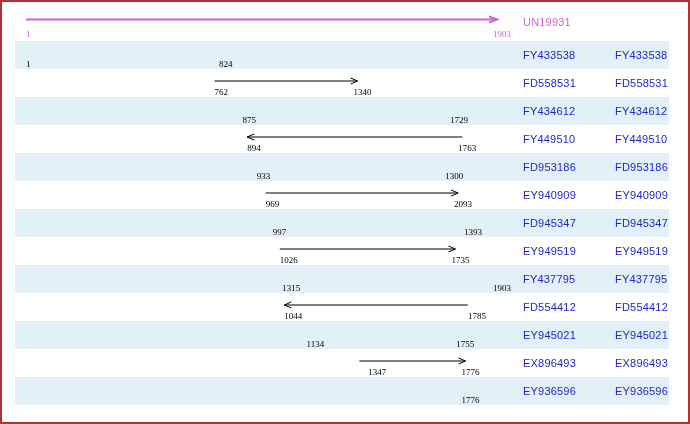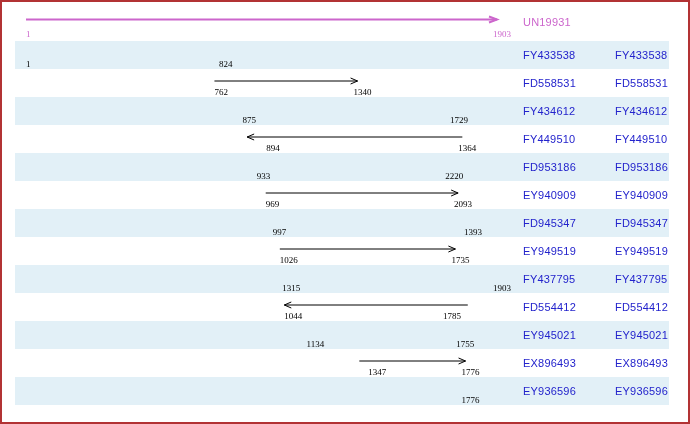--- a/index.html
+++ b/index.html
@@ -111,28 +111,28 @@
       <span class="acc acc1" style="left: 508px;">FD558531</span>
       <span class="acc acc2" style="left: 600px;">FD558531</span>
     </div>
       <div class="band alt" style="top: 97px;">
       <span class="coord coord-start" style="left: 227.432px;">875</span>
       <span class="coord coord-end" style="left: 434.912px;">1729</span>
       <span class="acc acc1" style="left: 508px;">FY434612</span>
       <span class="acc acc2" style="left: 600px;">FY434612</span>
     </div>
       <div class="band" style="top: 125px;">
-      <span class="coord coord-start" style="left: 232.137px; margin-left: 19px;">894</span>
-      <span class="coord coord-end" style="left: 443.331px;">1364</span>
+      <span class="coord coord-start" style="left: 232.137px;">894</span>
+      <span class="coord coord-end" style="left: 443.331px;">1763</span>
       <span class="acc acc1" style="left: 508px;">FY449510</span>
       <span class="acc acc2" style="left: 600px;">FY449510</span>
     </div>
       <div class="band alt" style="top: 153px;">
       <span class="coord coord-start" style="left: 241.795px;">933</span>
-      <span class="coord coord-end" style="left: 430.207px;">2220</span>
+      <span class="coord coord-end" style="left: 430.207px;">1300</span>
       <span class="acc acc1" style="left: 508px;">FD953186</span>
       <span class="acc acc2" style="left: 600px;">FD953186</span>
     </div>
       <div class="band" style="top: 181px;">
       <span class="coord coord-start" style="left: 250.71px;">969</span>
       <span class="coord coord-end" style="left: 439.121px;">2093</span>
       <span class="acc acc1" style="left: 508px;">EY940909</span>
       <span class="acc acc2" style="left: 600px;">EY940909</span>
     </div>
       <div class="band alt" style="top: 209px;">
@@ -148,21 +148,21 @@
       <span class="acc acc2" style="left: 600px;">EY949519</span>
     </div>
       <div class="band alt" style="top: 265px;">
       <span class="coord coord-start" style="left: 267.301px;">1315</span>
       <span class="coord coord-end" style="left: 478px;">1903</span>
       <span class="acc acc1" style="left: 508px;">FY437795</span>
       <span class="acc acc2" style="left: 600px;">FY437795</span>
     </div>
       <div class="band" style="top: 293px;">
       <span class="coord coord-start" style="left: 269.282px;">1044</span>
-      <span class="coord coord-end" style="left: 428px; text-align: right;">1785</span>
+      <span class="coord coord-end" style="left: 453px; text-align: right;">1785</span>
       <span class="acc acc1" style="left: 508px;">FD554412</span>
       <span class="acc acc2" style="left: 600px;">FD554412</span>
     </div>
       <div class="band alt" style="top: 321px;">
       <span class="coord coord-start" style="left: 291.569px;">1134</span>
       <span class="coord coord-end" style="left: 441.35px;">1755</span>
       <span class="acc acc1" style="left: 508px;">EY945021</span>
       <span class="acc acc2" style="left: 600px;">EY945021</span>
     </div>
       <div class="band" style="top: 349px;">

